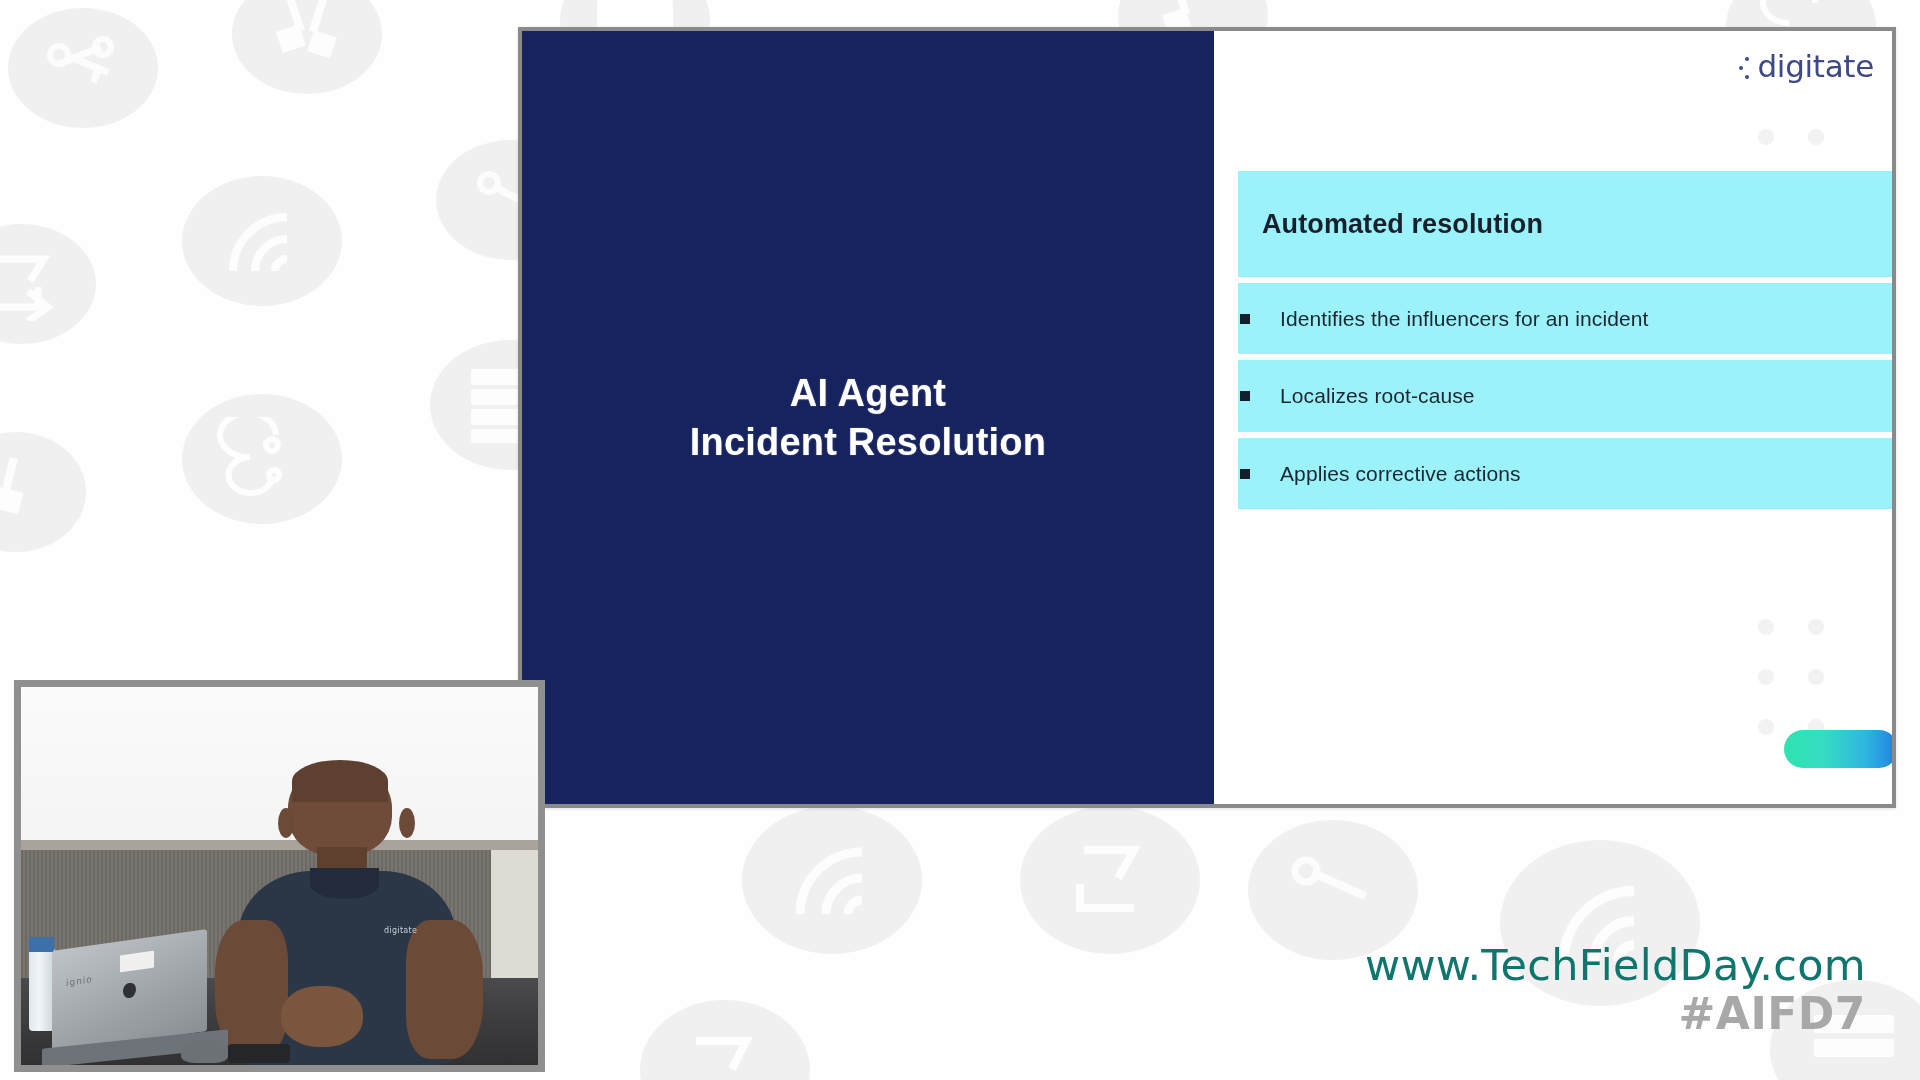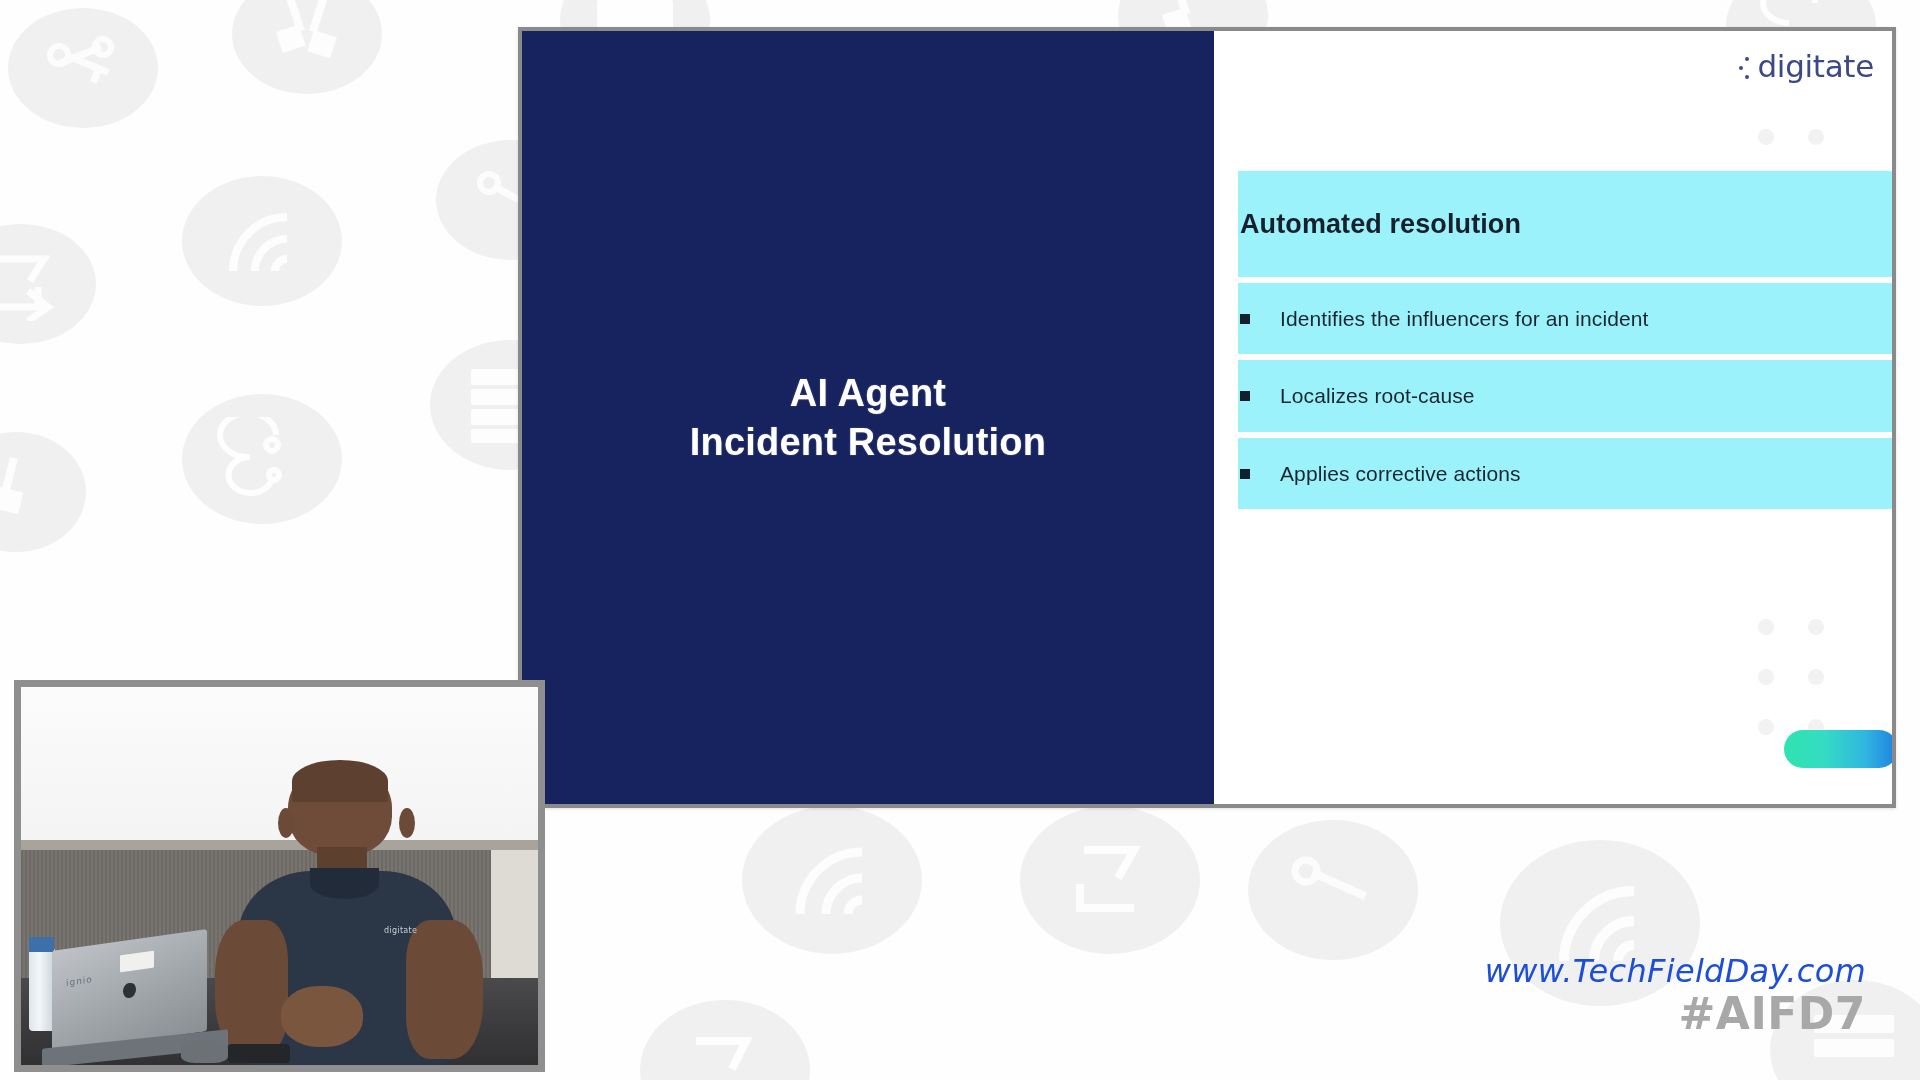--- a/index.html
+++ b/index.html
@@ -104,21 +104,21 @@
   }
   .cyan-box {
     background:#9cf2fb;
     margin-bottom:6px;
     display:flex;
     align-items:flex-start;
   }
   .header-box {
     height:106px;
     align-items:center;
-    padding-left:2px;
+    padding-left:24px;
   }
   .header-box .header-text {
     font-size:27px;
     font-weight:bold;
     color:#17202b;
     letter-spacing:.1px;
   }
   .bullet-row { padding:22px 18px 22px 2px; }
   .bullet-mark {
     width:10px; height:10px;
@@ -209,26 +209,25 @@
   .wc-mouse { position:absolute; left:31%; bottom:0.5%; width:9%; height:6%; background:#6c7176; border-radius:40% 40% 30% 30%; }
 
   
   .footer-wm {
     position:absolute;
     right:54px; bottom:40px;
     text-align:right;
     pointer-events:none;
   }
   .footer-url {
-    font-size:32px;
-    color:#1d4ed8;
+    font-size:43px;
+    color:#0f766e;
     font-family:"DejaVu Sans", sans-serif;
     line-height:1.1;
     letter-spacing:.3px;
-    font-style:italic;
   }
   .footer-tag {
     font-size:44px;
     color:#a8a8a8;
     font-weight:bold;
     font-family:"DejaVu Sans", sans-serif;
     line-height:1.15;
     letter-spacing:.5px;
   }
 </style>

